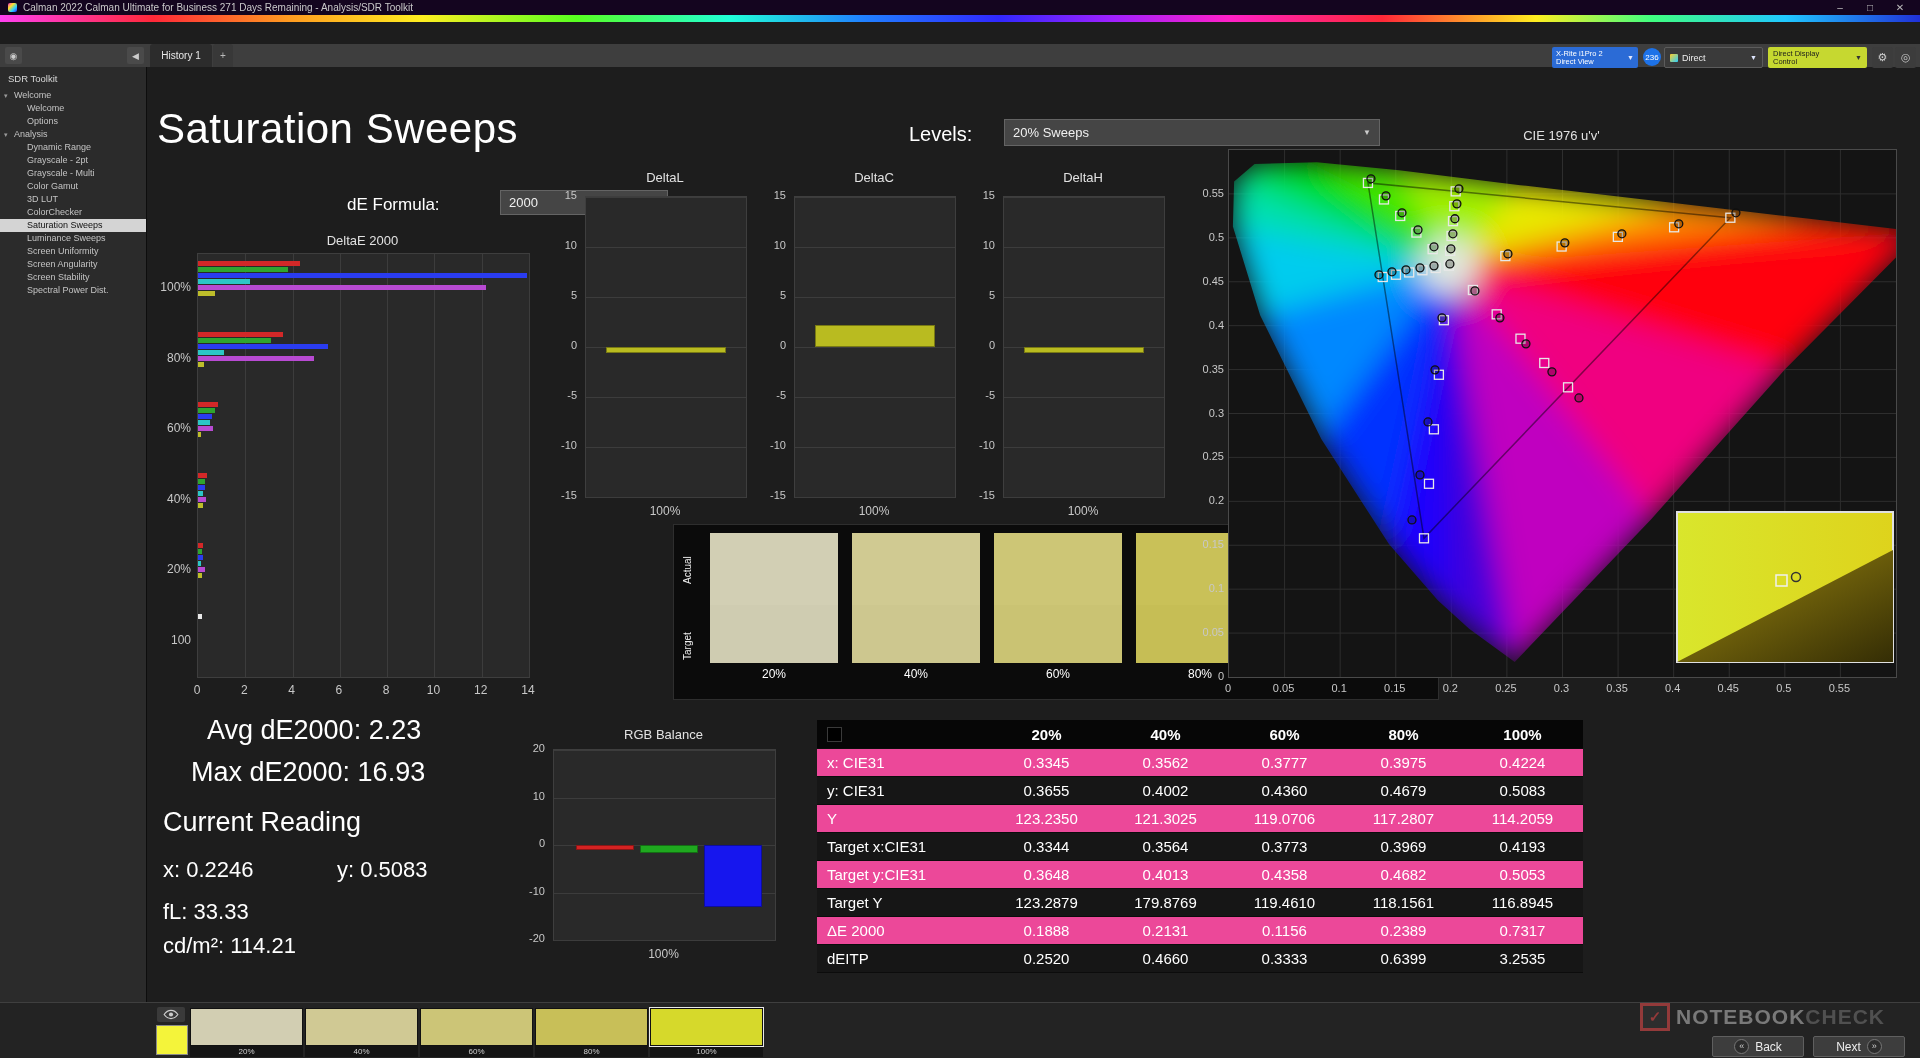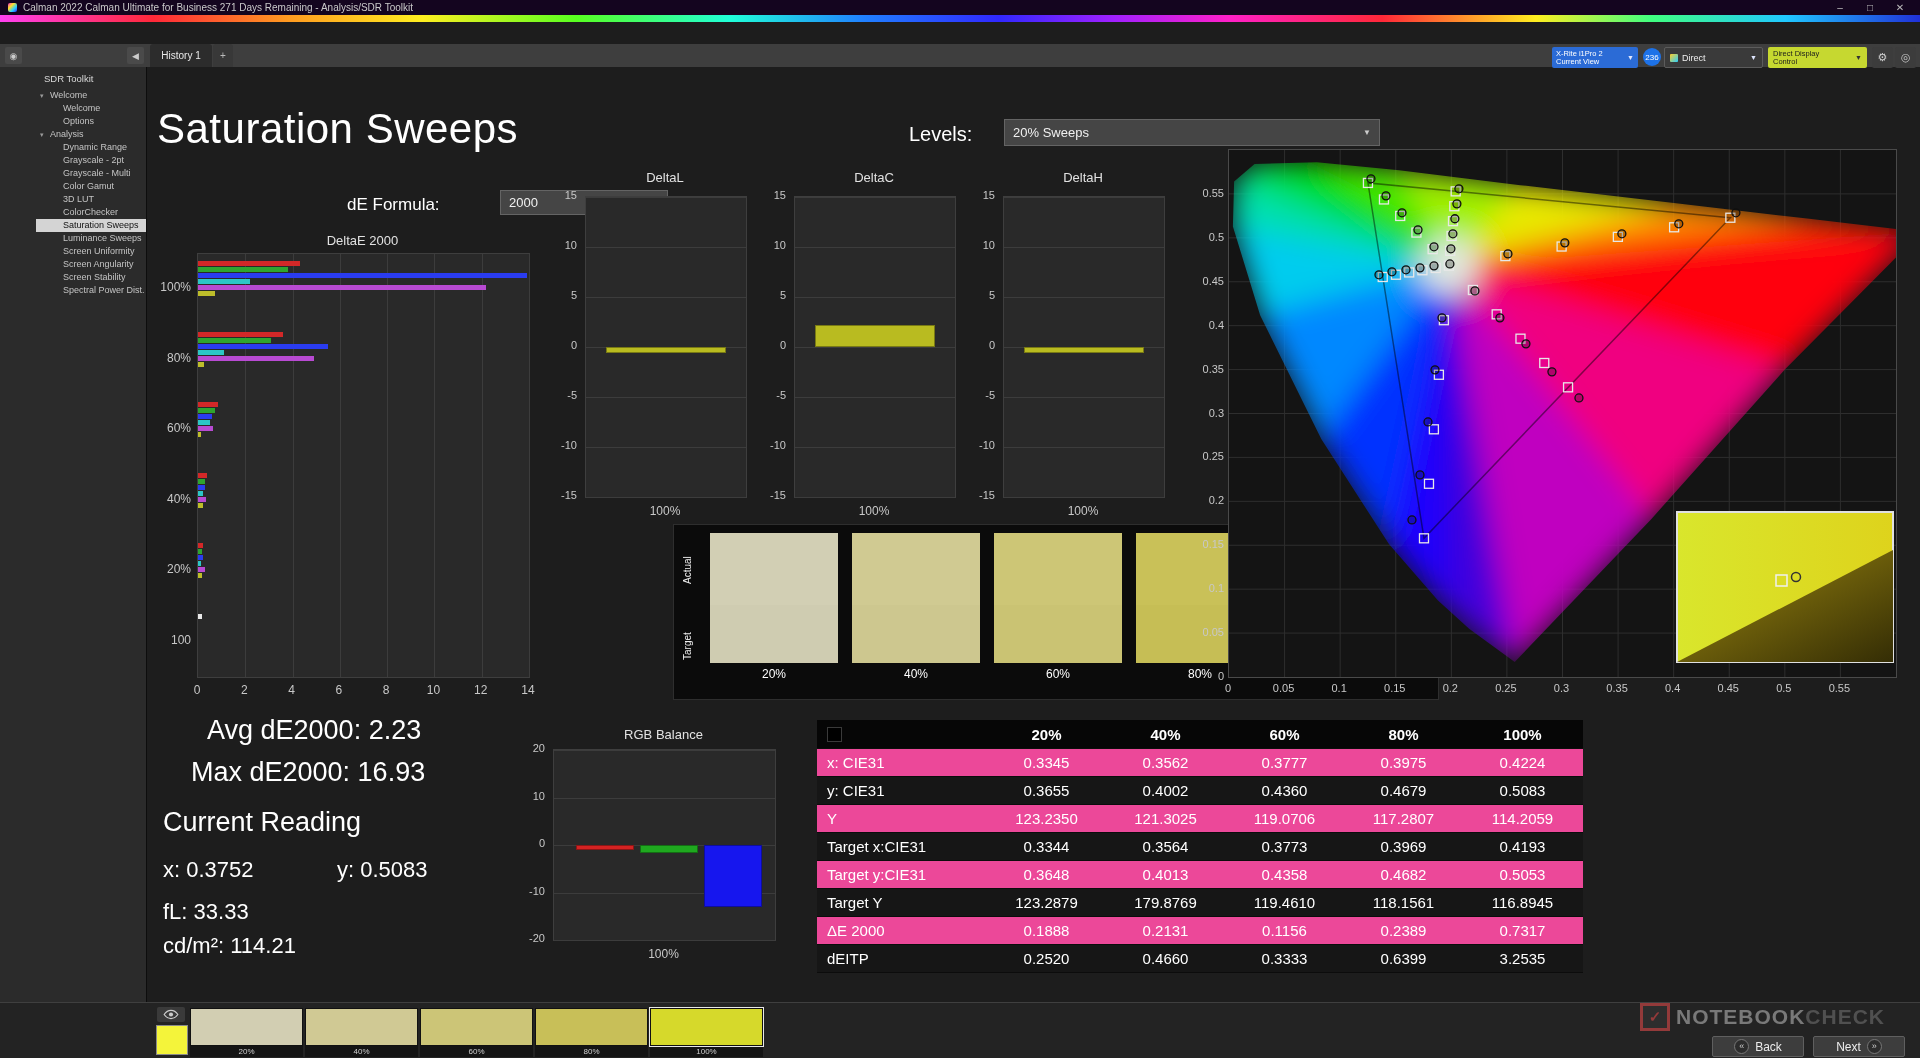--- a/index.html
+++ b/index.html
@@ -33,21 +33,21 @@
   .two-line.dark{color:#1c1c1c;}
   .chev{font-size:7px;color:#dfe6ff;margin-left:3px;}
   .chev.dark{color:#333;}
   .badge{position:absolute;left:1643px;top:4px;width:18px;height:18px;border-radius:50%;background:#1d72e8;color:#fff;font-size:8px;display:flex;align-items:center;justify-content:center;cursor:pointer;}
   .source-btn{left:1664px;width:99px;background:#3a3a3a;border:1px solid #5c5c5c;color:#eee;font-size:9px;padding:0 5px;gap:4px;}
   .src-icon{width:8px;height:8px;background:linear-gradient(135deg,#ffd02a,#2ad0ff);border-radius:1px;}
   .ddc-btn{left:1768px;width:99px;background:#c6d830;padding:0 5px;}
   .sq-btn{position:absolute;top:3px;width:21px;height:21px;background:#3c3c3c;color:#ccc;font-size:11px;display:flex;align-items:center;justify-content:center;border-radius:2px;cursor:pointer;}
 
   
-  .sidebar{position:absolute;left:0;top:67px;width:147px;height:935px;background:#2b2b2b;border-right:1px solid #0d0d0d;box-sizing:border-box;padding-left:36px;}
+  .sidebar{position:absolute;left:0;top:67px;width:147px;height:935px;background:#2b2b2b;border-right:1px solid #0d0d0d;box-sizing:border-box;}
   .sdr-header{padding:6px 8px 5px;font-size:9.5px;color:#d8d8d8;}
   .tree-item{position:relative;height:13px;line-height:13px;font-size:9px;color:#c4c4c4;padding-left:14px;white-space:nowrap;cursor:pointer;}
   .tree-item.lvl1{padding-left:27px;}
   .tree-item.selected{background:#d4d4d4;color:#101010;}
   .expander{position:absolute;left:4px;top:0;font-size:7px;color:#9a9a9a;}
 
   
   .main{position:absolute;left:147px;top:67px;width:1773px;height:935px;}
   .h1{position:absolute;left:10px;top:38px;font-size:42px;color:#fff;letter-spacing:.5px;}
   .levels-label{position:absolute;left:762px;top:56px;font-size:20px;color:#fff;}
@@ -150,21 +150,21 @@
     <div class="side-mini" style="left:127px">◀</div>
     <div class="tab tab-hist">
       <span>History 1</span>
     </div>
     <div class="tab tab-add">
       <span>+</span>
     </div>
     <div class="ctrl meter-btn">
       <div class="two-line">
         <div>X-Rite i1Pro 2</div>
-        <div>Current View</div>
+        <div>Direct View</div>
       </div>
       <span class="chev">▼</span>
     </div>
     <div class="badge">236</div>
     <div class="ctrl source-btn">
       <span class="src-icon"></span>
       <span>Direct</span>
       <span class="chev" style="margin-left:auto">▼</span>
     </div>
     <div class="ctrl ddc-btn">
@@ -361,20 +361,21 @@
           <div class="sw-label">80%</div>
         </div>
         <div class="sw" style="left: 604px;">
           <div class="sw-top" style="background: rgb(198, 199, 47);"></div>
           <div class="sw-bottom" style="background: rgb(192, 195, 44);"></div>
           <div class="sw-label">100%</div>
         </div>
       </div>
 
     <div class="cie" id="cieChart">
+      <div class="chart-title cie-title">CIE 1976 u'v'</div>
       <div id="ciePlot"><svg width="667" height="527" viewBox="0 0 667 527">
             <line x1="55.58333333333334" y1="0" x2="55.58333333333334" y2="527" stroke="#2e2e2e" stroke-width="1"></line>
             <line x1="0" y1="483.0833333333333" x2="667" y2="483.0833333333333" stroke="#2e2e2e" stroke-width="1"></line>
             <line x1="111.16666666666669" y1="0" x2="111.16666666666669" y2="527" stroke="#2e2e2e" stroke-width="1"></line>
             <line x1="0" y1="439.16666666666663" x2="667" y2="439.16666666666663" stroke="#2e2e2e" stroke-width="1"></line>
             <line x1="166.75" y1="0" x2="166.75" y2="527" stroke="#2e2e2e" stroke-width="1"></line>
             <line x1="0" y1="395.25" x2="667" y2="395.25" stroke="#2e2e2e" stroke-width="1"></line>
             <line x1="222.33333333333337" y1="0" x2="222.33333333333337" y2="527" stroke="#2e2e2e" stroke-width="1"></line>
             <line x1="0" y1="351.3333333333333" x2="667" y2="351.3333333333333" stroke="#2e2e2e" stroke-width="1"></line>
             <line x1="277.9166666666667" y1="0" x2="277.9166666666667" y2="527" stroke="#2e2e2e" stroke-width="1"></line>
@@ -520,21 +521,21 @@
         <div class="cie-ylab" style="top: 152.75px;">0.45</div>
         <div class="cie-xlab" style="left: 586.833px;">0.5</div>
         <div class="cie-ylab" style="top: 108.833px;">0.5</div>
         <div class="cie-xlab" style="left: 642.417px;">0.55</div>
         <div class="cie-ylab" style="top: 64.9167px;">0.55</div>
       </div>
 
     <div class="reading r-avg">Avg dE2000: 2.23</div>
     <div class="reading r-max">Max dE2000: 16.93</div>
     <div class="reading r-cur">Current Reading</div>
-    <div class="reading r-x">x: 0.3752</div>
+    <div class="reading r-x">x: 0.2246</div>
     <div class="reading r-y">y: 0.5083</div>
     <div class="reading r-fl">fL: 33.33</div>
     <div class="reading r-cd">cd/m²: 114.21</div>
 
     <div class="mini-chart" id="chart-rgb_balance">
         <div class="chart-title" style="left: 26px; top: 0px; width: 221px;">RGB Balance</div>
         <div class="plot" style="left: 26px; top: 22px; width: 221px; height: 190px;">
           <div class="hline" style="top: 0px;"></div>
           <div class="hline" style="top: 47.5px;"></div>
           <div class="hline" style="top: 95px;"></div>

